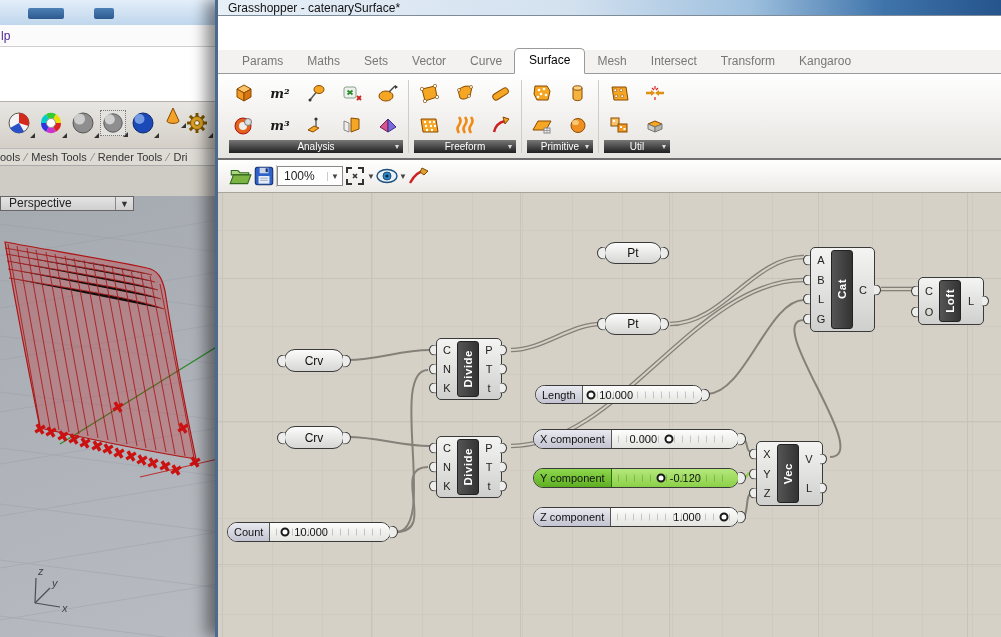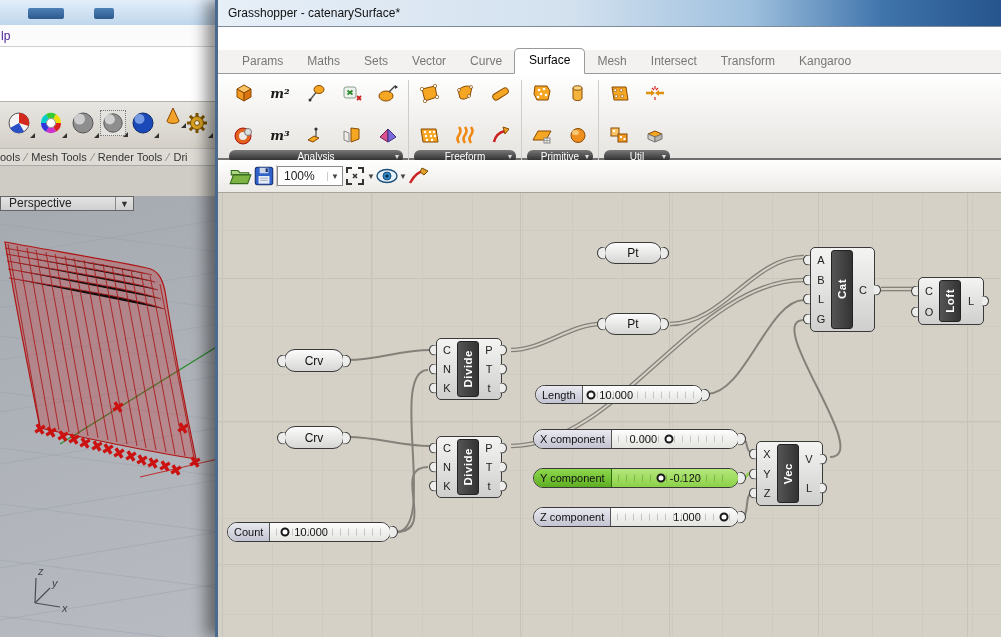--- a/index.html
+++ b/index.html
@@ -20,34 +20,34 @@
   .rh-tabs{left:0;top:148px;width:218px;height:18px;background:#dedbd5;border-top:1px solid #bbb;border-bottom:1px solid #aaa;display:flex;align-items:center;font-size:11px;color:#333;white-space:nowrap;overflow:hidden}
   .rh-tabs .sep{color:#8a8a8a;margin:0 4px;transform:skewX(-18deg);display:inline-block}
   .rh-gap{left:0;top:166px;width:218px;height:30px;background:#cfccc6}
   #viewport{left:0;top:196px;width:218px;height:441px;background:linear-gradient(160deg,#a5a9b0,#b8bcc2)}
   #persp{left:0;top:196px;width:134px;height:15px;background:linear-gradient(#e4e4e4,#cfcfcf);border:1px solid #666;display:flex;align-items:flex-end;font-size:12px;color:#222;z-index:5}
   #persp .lbl{flex:1;padding-left:8px}
   #persp .arr{width:18px;height:100%;border-left:1px solid #888;display:flex;align-items:center;justify-content:center;font-size:9px;color:#333}
 
   
   #gh{left:215px;top:0;width:786px;height:637px;border-left:3px solid #4a6a90;box-shadow:-9px 0 14px rgba(0,0,0,.45);background:#fff}
-  #gh-title{left:0;top:0;width:783px;height:27px;background:linear-gradient(90deg,#e7eff7 0%,#d3e1ef 45%,#9ec0de 68%,#3f74ab 85%,#26548c 100%);border-bottom:1px solid #7e8b99;display:flex;align-items:center;font-size:12px;color:#111;padding-left:10px}
+  #gh-title{left:0;top:0;width:783px;height:16px;background:linear-gradient(90deg,#e7eff7 0%,#d3e1ef 45%,#9ec0de 68%,#3f74ab 85%,#26548c 100%);border-bottom:1px solid #7e8b99;display:flex;align-items:center;font-size:12px;color:#111;padding-left:10px}
   #gh-menu{left:0;top:27px;width:783px;height:23px;background:#fbfbfb;display:flex;align-items:center;gap:2px;padding-left:16px}
   #gh-menu .mi{font-size:12px;color:#111;padding:3px 11px;border-radius:2px}
   #gh-tabs{left:0;top:50px;width:783px;height:24px;background:#f3f2f0;display:flex;align-items:flex-end;padding-left:12px;border-bottom:1px solid #9a9a9a}
   .tab{font-size:12px;color:#777;padding:4px 12px 5px}
   .tab.active{background:#fff;color:#000;border:1px solid #9a9a9a;border-bottom:1px solid #fff;border-radius:5px 5px 0 0;margin-bottom:-1px;padding:4px 14px 6px}
   #ribbon{left:0;top:74px;width:783px;height:86px;background:linear-gradient(#ffffff,#e6e4e0);border-bottom:2px solid #6e6e6e;display:flex;align-items:flex-start;padding:6px 0 0 6px}
   .grp{display:flex;flex-direction:column;align-items:stretch;padding:0 5px;border-right:1px solid #cfcdc9}
-  .grp .icons{display:grid;grid-auto-flow:row;justify-content:center;gap:16px 6px}
+  .grp .icons{display:grid;grid-auto-flow:row;justify-content:center;gap:6px 6px}
   .grp.g5 .icons{grid-template-columns:repeat(5,30px)}
   .grp.g3 .icons{grid-template-columns:repeat(3,30px)}
   .grp.g2 .icons{grid-template-columns:repeat(2,30px)}
   .tile{width:30px;height:26px;display:flex;align-items:center;justify-content:center}
-  .glabel{height:13px;margin-top:2px;background:linear-gradient(#777,#1f1f1f);border-radius:6px;color:#fff;font-size:10px;line-height:13px;text-align:center;position:relative}
+  .glabel{height:13px;margin-top:2px;background:linear-gradient(#777,#1f1f1f);border-radius:0;color:#fff;font-size:10px;line-height:13px;text-align:center;position:relative}
   .glabel .ga{position:absolute;right:4px;top:0;font-size:8px;color:#ddd}
   .mtext{font-family:"DejaVu Serif","Liberation Serif",serif;font-style:italic;font-weight:bold;font-size:13px;color:#1a1a1a}
 
   #cbar{left:0;top:160px;width:783px;height:33px;background:linear-gradient(#ffffff,#eceae6);display:flex;align-items:center;padding-left:10px;border-bottom:1px solid #a8a49c}
   .cico{width:24px;height:24px;display:flex;align-items:center;justify-content:center}
   .vsep{width:1px;height:22px;background:#c9c6c0}
   #zoombox{width:66px;height:20px;background:#fff;border:1px solid #8a8a8a;display:flex;align-items:center;font-size:12px;color:#222}
   #zoombox .zv{flex:1;padding-left:6px}
   #zoombox .za{width:15px;text-align:center;font-size:8px;color:#444;border-left:1px solid #ccc}
   .dd{font-size:8px;color:#444}

